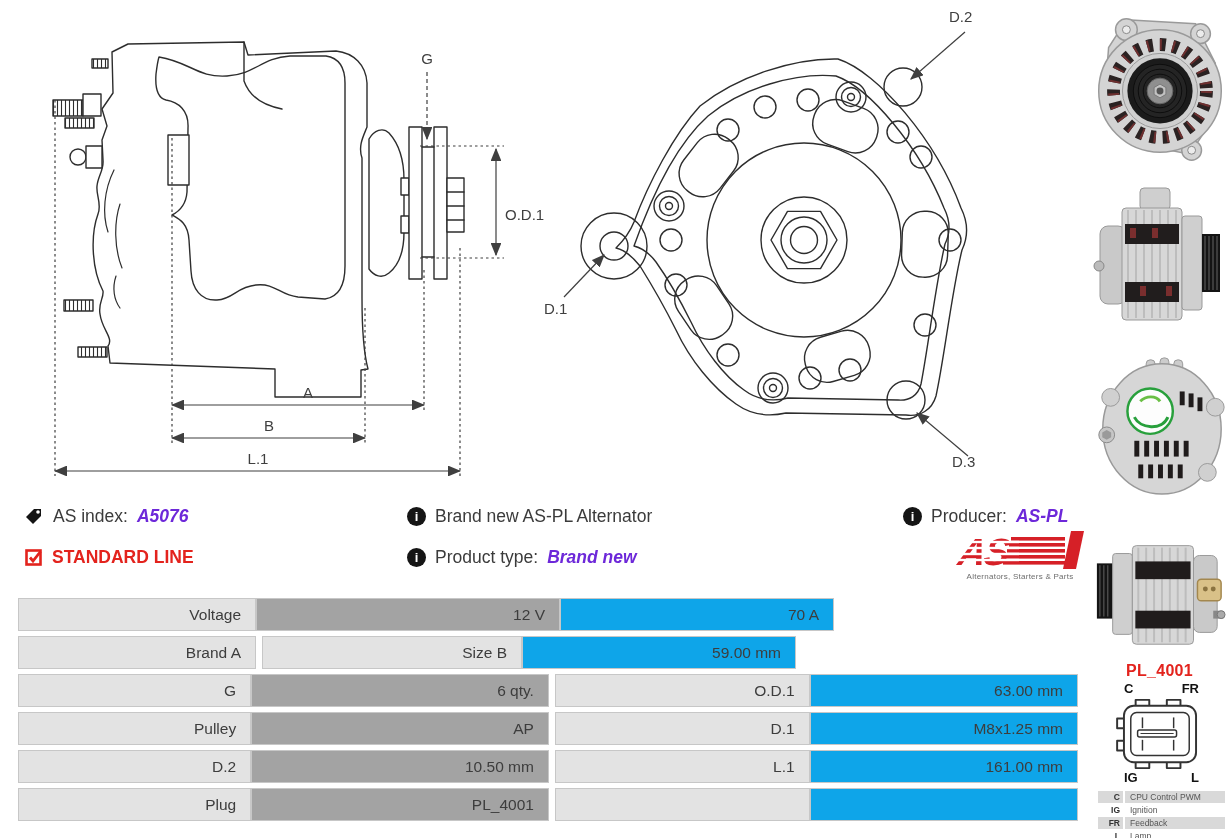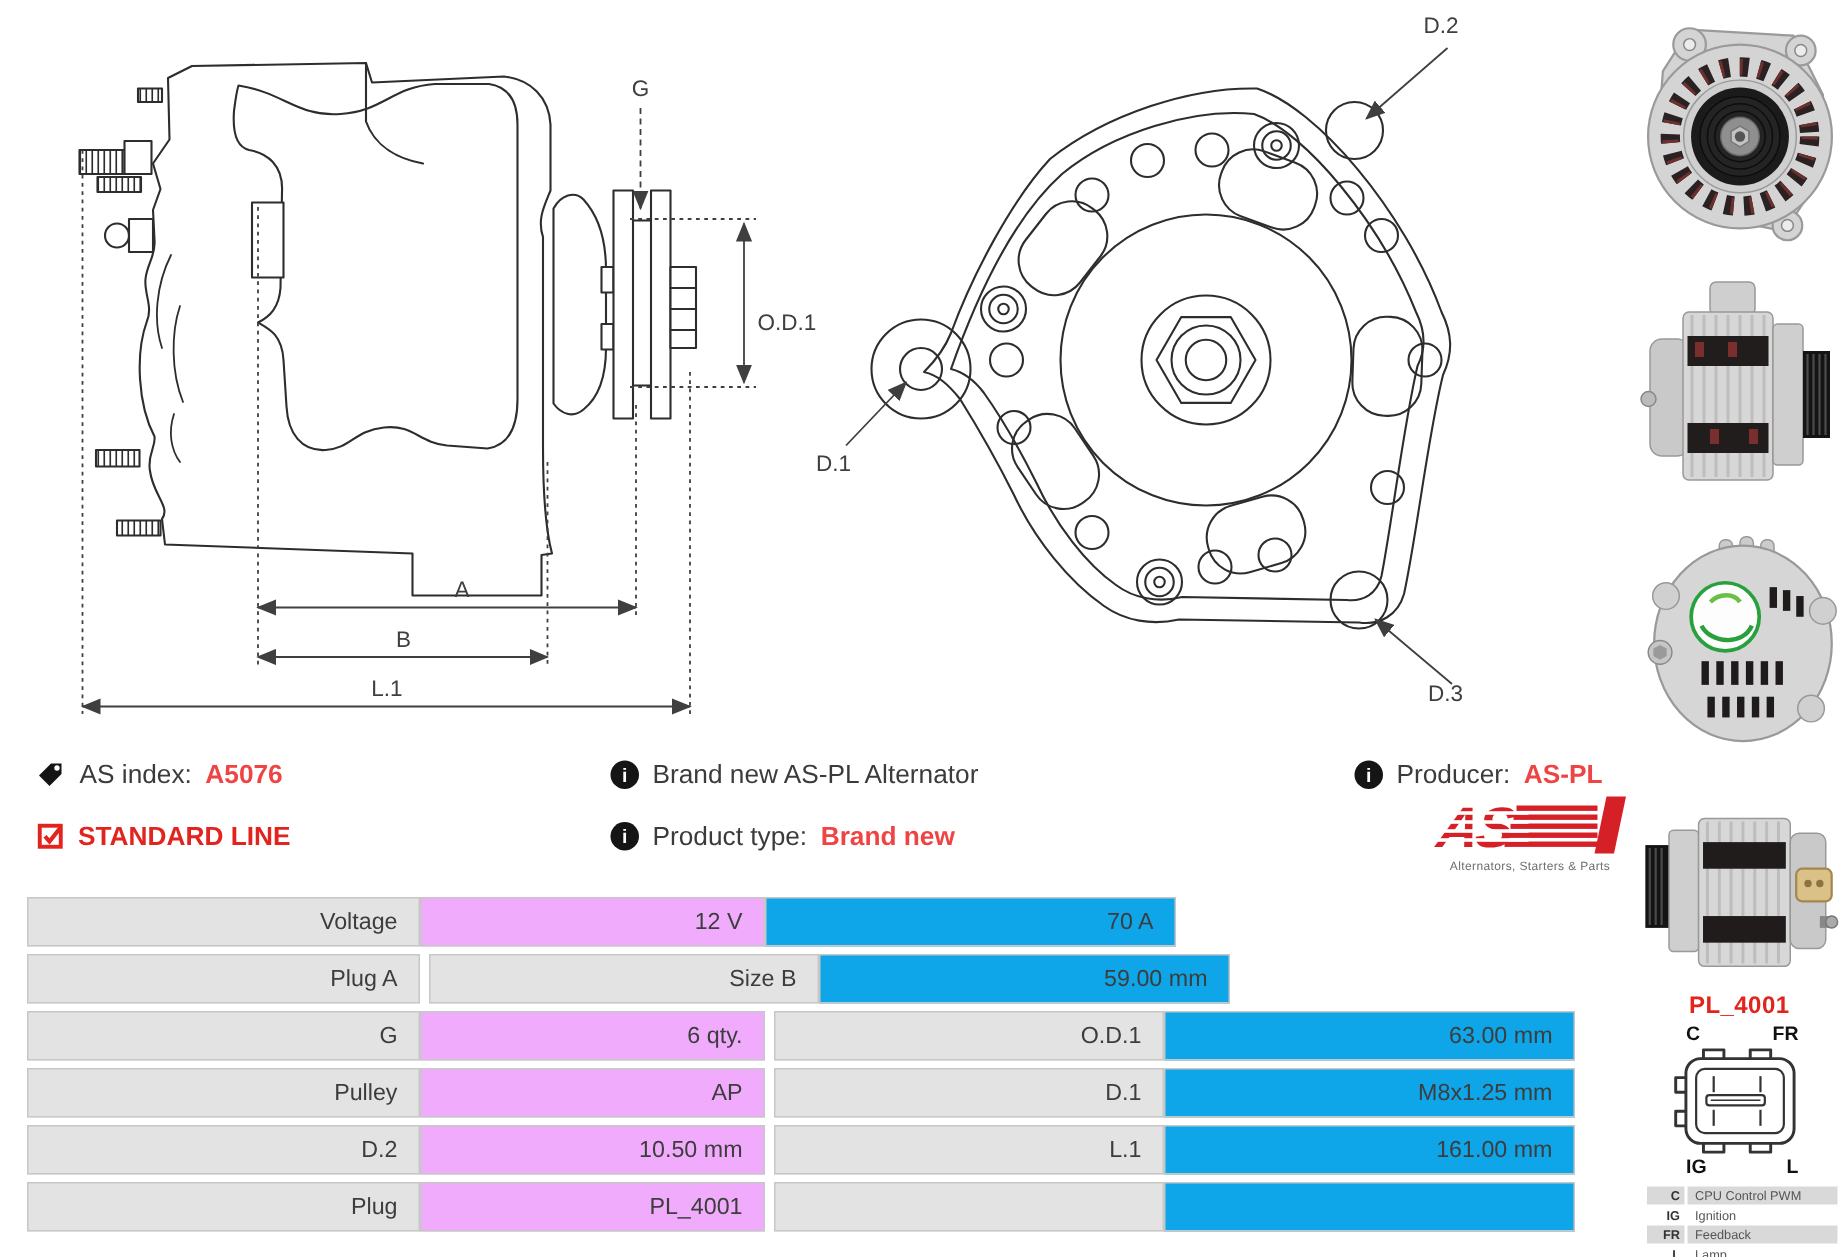--- a/index.html
+++ b/index.html
@@ -3,34 +3,34 @@
 <meta charset="utf-8">
 <style>
   html,body{margin:0;padding:0;background:#fff;}
   #page{position:relative;width:1229px;height:838px;background:#ffffff;overflow:hidden;
         font-family:"Liberation Sans",sans-serif;color:#3d3d3d;}
   svg text{font-family:"Liberation Sans",sans-serif;}
   .abs{position:absolute;}
 
   
   .info-row{position:absolute;display:flex;align-items:center;gap:9px;font-size:17.5px;color:#3b3b3b;white-space:nowrap;}
-  .info-row b{color:#ef4444;}
+  .info-row b{color:#6d28d9;font-style:italic;}
   .red{color:#e3231d;}
   .bold{font-weight:bold;}
   .info-badge{display:inline-flex;width:19px;height:19px;border-radius:50%;background:#151515;color:#fff;
       align-items:center;justify-content:center;font-size:13px;font-weight:bold;flex:0 0 auto;}
   .logo-tagline{font-size:8px;color:#6d6d6d;text-align:center;letter-spacing:.25px;margin-top:-2px;width:134px;}
 
   
   #spec-table{position:absolute;left:18px;top:598px;width:1060px;}
   .t-row{display:flex;margin-bottom:5px;height:33px;}
   .t-cell{box-sizing:border-box;border:1px solid #c7c7c7;height:33px;line-height:31px;
       text-align:right;padding-right:14px;font-size:15.5px;color:#3d3d3d;}
-  .t-label{background:#e3e3e3;width:262px;}
-  .t-value{background:#f0abfc;width:230px;}
+  .t-label{background:#e3e3e3;width:238px;}
+  .t-value{background:#a3a3a3;width:304px;}
   .t-label2{background:#e3e3e3;width:260px;margin-left:6px;}
   .t-value2{background:#0ea5e9;width:274px;}
 
   
   #right-col{position:absolute;left:1090px;top:0;width:139px;height:838px;}
   .thumb{position:absolute;left:0;width:139px;}
 
   
   #plug-panel{position:absolute;left:0;top:662px;width:139px;}
   .plug-title{font-size:16px;font-weight:bold;color:#e3231d;text-align:center;letter-spacing:.3px;}
@@ -272,21 +272,21 @@
     <div class="logo-tagline">Alternators, Starters &amp; Parts</div>
   </div>
 
   <div id="spec-table">
     <div class="t-row">
       <div class="t-cell t-label">Voltage</div>
       <div class="t-cell t-value">12 V</div>
       <div class="t-cell t-value2">70 A</div>
     </div>
     <div class="t-row">
-      <div class="t-cell t-label">Plug A</div>
+      <div class="t-cell t-label">Brand A</div>
       <div class="t-cell t-label2">Size B</div>
       <div class="t-cell t-value2">59.00 mm</div>
     </div>
     <div class="t-row">
       <div class="t-cell t-label">G</div>
       <div class="t-cell t-value">6 qty.</div>
       <div class="t-cell t-label2">O.D.1</div>
       <div class="t-cell t-value2">63.00 mm</div>
     </div>
     <div class="t-row">

